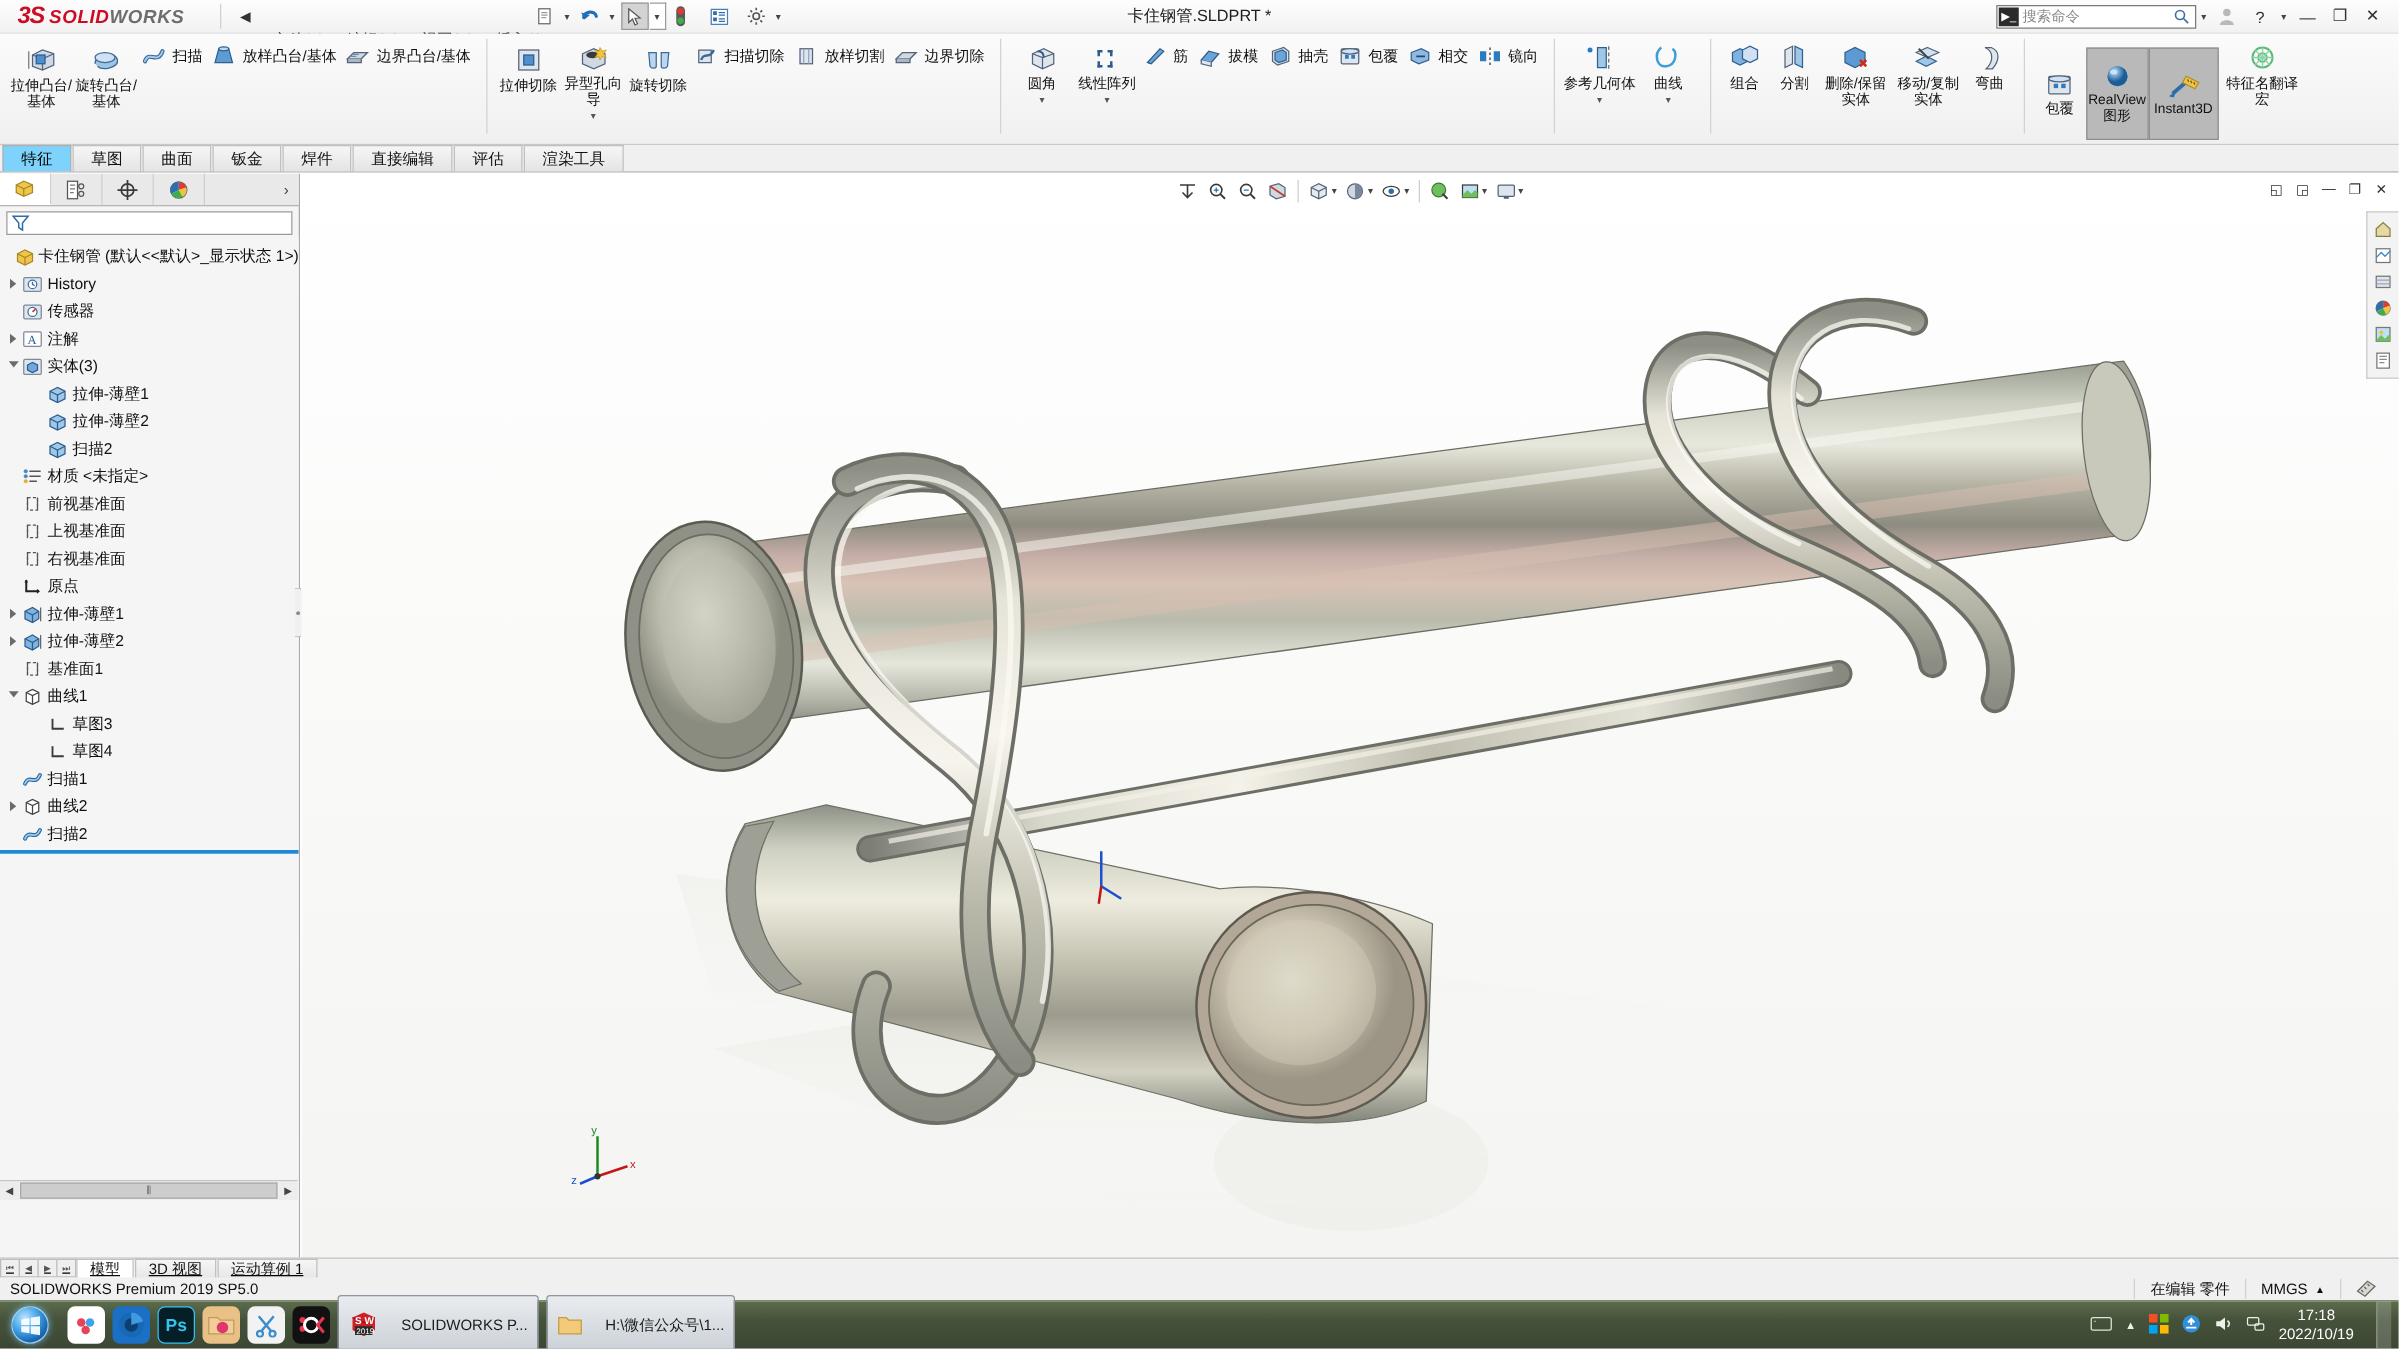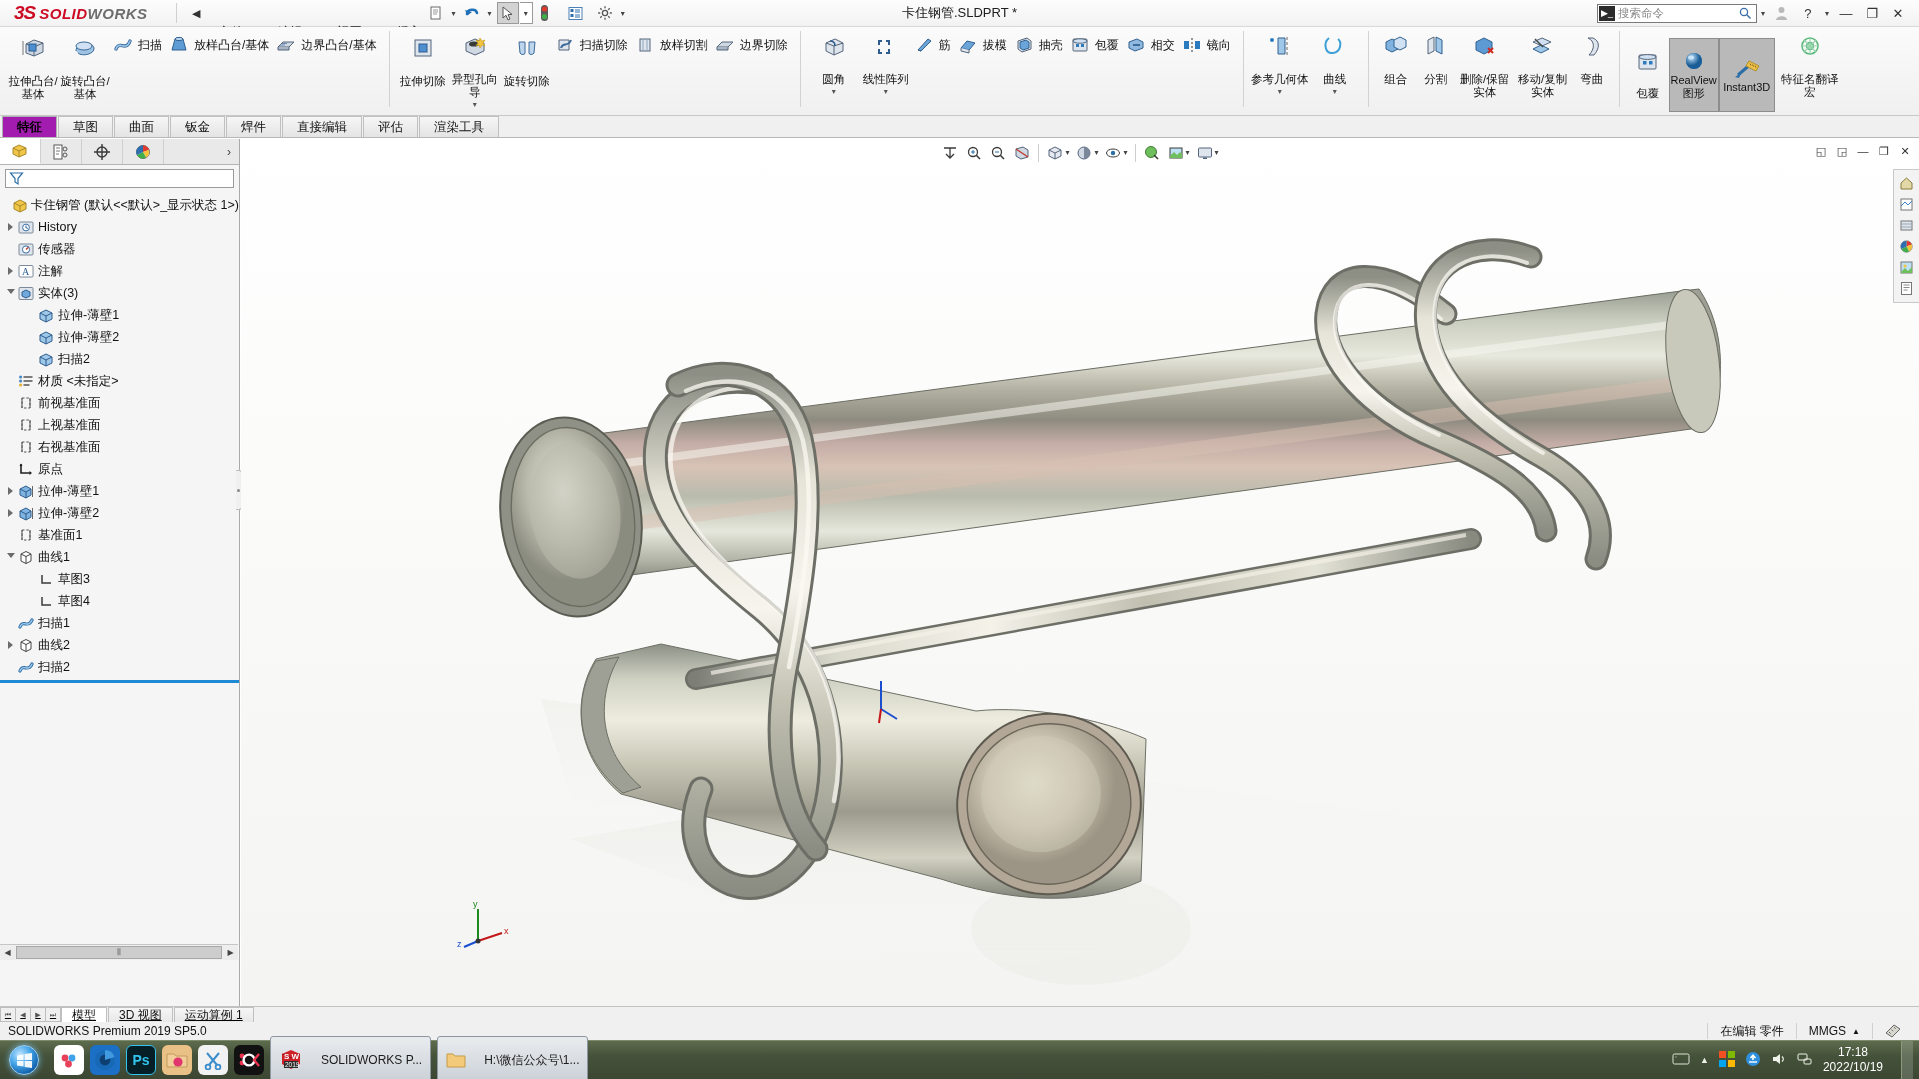--- a/index.html
+++ b/index.html
@@ -61,21 +61,21 @@
     background: linear-gradient(#fbfbfb, #f0f0f0);
     border-bottom: 1px solid #c8c8c8;
     display:flex; align-items:flex-start; padding-left: 4px;
   }
   .rgroup { display:flex; height: 88px; align-items:flex-start; padding: 2px 3px 0 3px; }
   .rsep { width:1px; height: 76px; background:#d2d2d2; margin: 4px 4px 0 4px; }
   .rbig {
     width: 52px; display:flex; flex-direction:column; align-items:center;
     padding-top: 6px; cursor:default; text-align:center;
   }
-  .rbig .lbl { font-size: 11.5px; color:#111; line-height: 13px; margin-top: 14px; }
+  .rbig .lbl { font-size: 11.5px; color:#111; line-height: 13px; margin-top: 2px; }
   .rbig.wide { width: 58px; }
   .rcol { display:flex; padding-top: 4px; }
   .rsmall { display:flex; align-items:center; height: 24px; padding: 0 5px 0 2px; cursor:default; }
   .rsmall .lbl { font-size: 12px; color:#111; margin-left: 5px; white-space:nowrap; }
   .rdrop { text-align:center; font-size: 8px; color:#555; margin-top: 1px; }
   .rtoggle {
     width: 50px; height: 74px; display:flex; flex-direction:column; align-items:center;
     justify-content:center; cursor:default;
   }
   .rtoggle.on { background:#b9b9b9; border:1px solid #8d8d8d; }
@@ -88,21 +88,21 @@
   .tabstrip {
     position:absolute; left:0; top:116px; width:1919px; height:22px;
     background:#f0f0f0; display:flex; align-items:flex-end; padding-left: 2px;
     border-bottom:1px solid #b8b8b8;
   }
   .cmdtab {
     height: 21px; padding: 0 14px; font-size: 12.5px; color:#111;
     display:flex; align-items:center; border:1px solid #c0c0c0; border-bottom:none;
     background: linear-gradient(#f6f6f6,#e4e4e4); margin-right: 1px; cursor:default;
   }
-  .cmdtab.active { background:#a21caf; border-color:#b0b0b0; color:#000;font-weight:bold; }
+  .cmdtab.active { background:#7dd3fc; border-color:#b0b0b0; color:#000; }
 
   
   .leftpanel {
     position:absolute; left:0; top:139px; width:240px; bottom:72px;
     background:#f5f5f5; border-right:1px solid #a9a9a9;
     display:flex; flex-direction:column;
   }
   .tree-tabs { display:flex; height: 26px; background:#e9e9e9; border-bottom:1px solid #b5b5b5; }
   .tree-tab {
     width: 41px; display:flex; align-items:center; justify-content:center;

